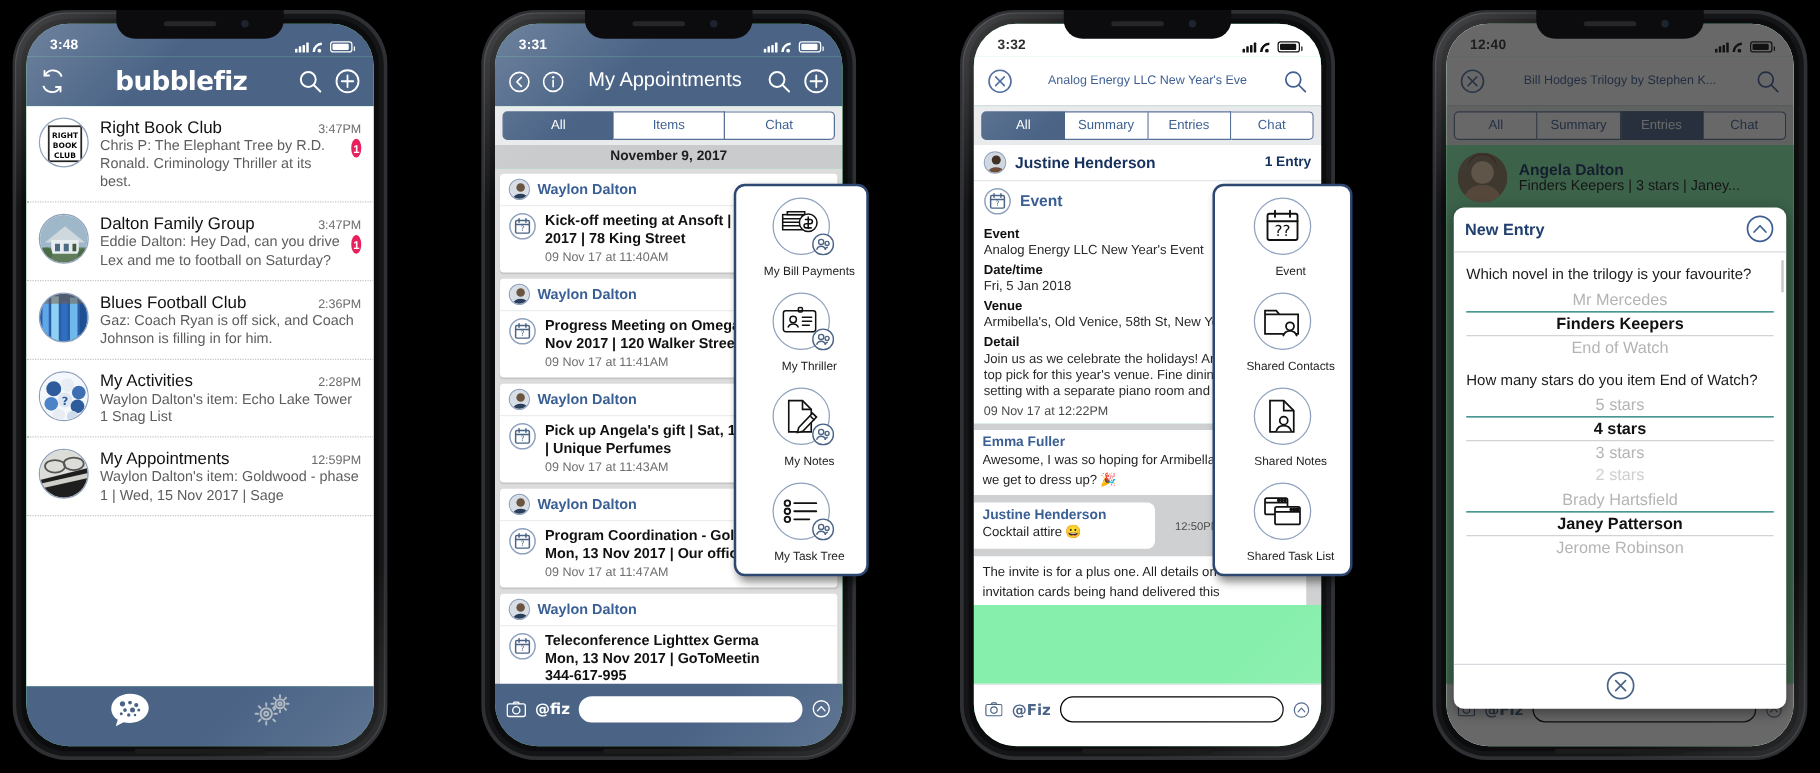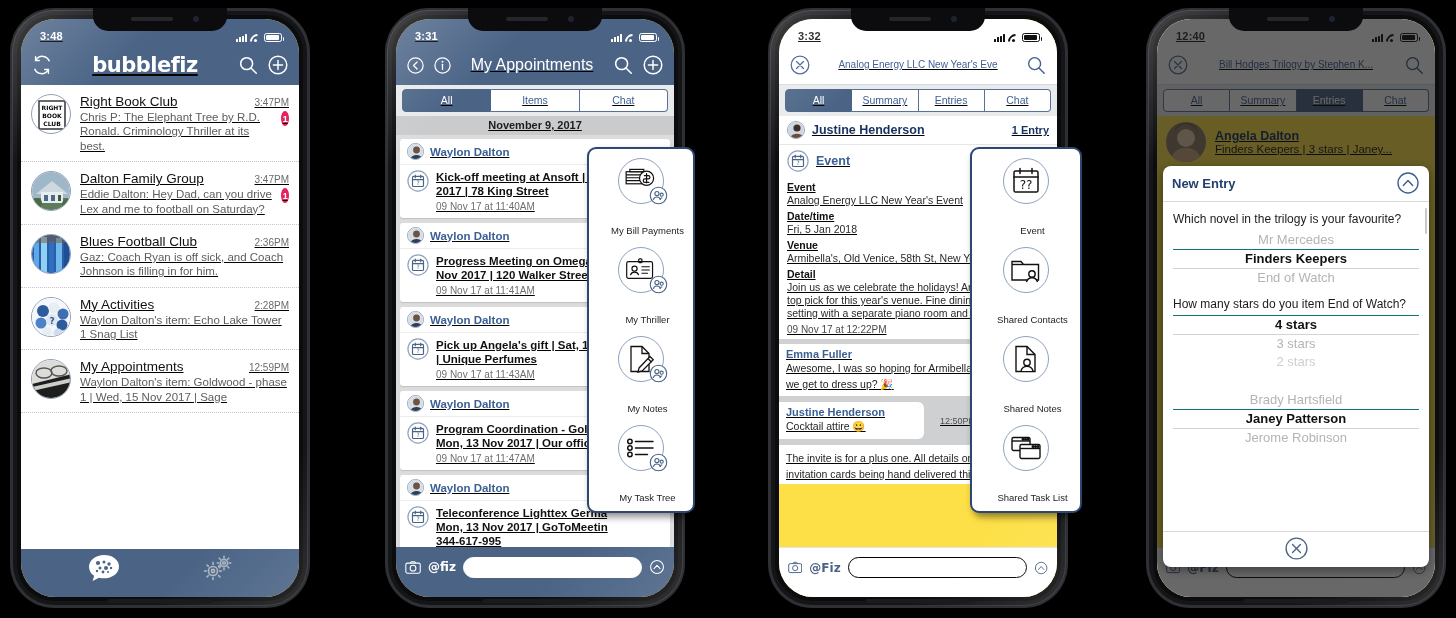--- a/index.html
+++ b/index.html
@@ -16,21 +16,21 @@
     background:#0c0c0e;
     box-shadow: inset 0 0 0 3px #2e3033, inset 0 0 0 7px #141517, 0 0 0 1px #000;
   }
   .phone .bezelgloss{
     position:absolute; inset:2px; border-radius:42px;
     background:linear-gradient(135deg,rgba(255,255,255,.22),rgba(255,255,255,0) 18%,rgba(255,255,255,0) 82%,rgba(255,255,255,.12));
     pointer-events:none;
   }
   .screen {
     position:absolute; left:11px; top:11px; right:11px; bottom:11px;
-    border-radius:34px; overflow:hidden; background:#fde047;text-decoration:underline;
+    border-radius:34px; overflow:hidden; background:#86efac;
   }
   .notch {
     position:absolute; left:50%; top:0; transform:translateX(-50%);
     width:134px; height:23px; background:#0c0c0e;
     border-bottom-left-radius:15px; border-bottom-right-radius:15px; z-index:40;
   }
   .notch .spk{ position:absolute; left:38px; top:9px; width:42px; height:4px; border-radius:2px; background:#25262a;}
   .notch .cam{ position:absolute; right:28px; top:8px; width:6px; height:6px; border-radius:50%; background:#1d2430;}
   .homebar{ position:absolute; left:50%; bottom:5px; transform:translateX(-50%); width:105px;height:4px;border-radius:3px;background:#1b1b1b; z-index:41;}
 
@@ -105,21 +105,21 @@
   .composer .field{ flex:1;height:21px;border-radius:11px;background:#fff;border:1px solid currentColor;}
   .composer.blue .field{ border-color:#fff;}
 
   
   .popup{ position:absolute; background:#fff; border:2px solid #2d4770; border-radius:9px;
     box-shadow:3px 4px 7px rgba(0,0,0,.45); z-index:60; padding:9px 6px 8px;}
   .popitem{ display:flex;flex-direction:column;align-items:center; margin-bottom:11px;}
   .popitem:last-child{margin-bottom:0;}
   .popcircle{ width:46px;height:46px;border-radius:50%;border:1px solid #8ea1bd;position:relative;
     display:flex;align-items:center;justify-content:center; background:#fff;}
-  .poplabel{ font-size:9.5px;color:#1d1d1d;margin-top:21px;text-align:center;white-space:nowrap;padding-left:13px;}
+  .poplabel{ font-size:9.5px;color:#1d1d1d;margin-top:8px;text-align:center;white-space:nowrap;padding-left:13px;}
 
   
   .detail{ background:#fff; padding:0; overflow:hidden;}
   .drow{ display:flex;align-items:center;justify-content:space-between;padding:5px 8px;border-bottom:1px solid #e4e6e9;}
   .drow .l{ display:flex;align-items:center;gap:7px;}
   .drow .nm{ font-size:12.5px;font-weight:bold;color:#17325f;}
   .drow .en{ font-size:11px;font-weight:bold;color:#17325f;}
   .drow .pav{width:18px;height:18px;border-radius:50%;overflow:hidden;border:1px solid #93a4bd;}
   .evrow{ display:flex;align-items:center;gap:7px;padding:5px 8px 3px;}
   .evrow .nm{font-size:12.5px;font-weight:bold;color:#3a5f95;}
@@ -874,20 +874,21 @@
 
           <div class="q">Which novel in the trilogy is your favourite?</div>
           <div class="picker">
             <div class="pk faint">Mr Mercedes</div>
             <div class="pk sel">Finders Keepers</div>
             <div class="pk faint">End of Watch</div>
           </div>
 
           <div class="q">How many stars do you item End of Watch?</div>
           <div class="picker" style="height:72px">
+            <div class="pk faint">5 stars</div>
             <div class="pk sel">4 stars</div>
             <div class="pk faint">3 stars</div>
             <div class="pk faint2">2 stars</div>
           </div>
 
           <div class="picker">
             <div class="pk faint">Brady Hartsfield</div>
             <div class="pk sel">Janey Patterson</div>
             <div class="pk faint">Jerome Robinson</div>
           </div>

